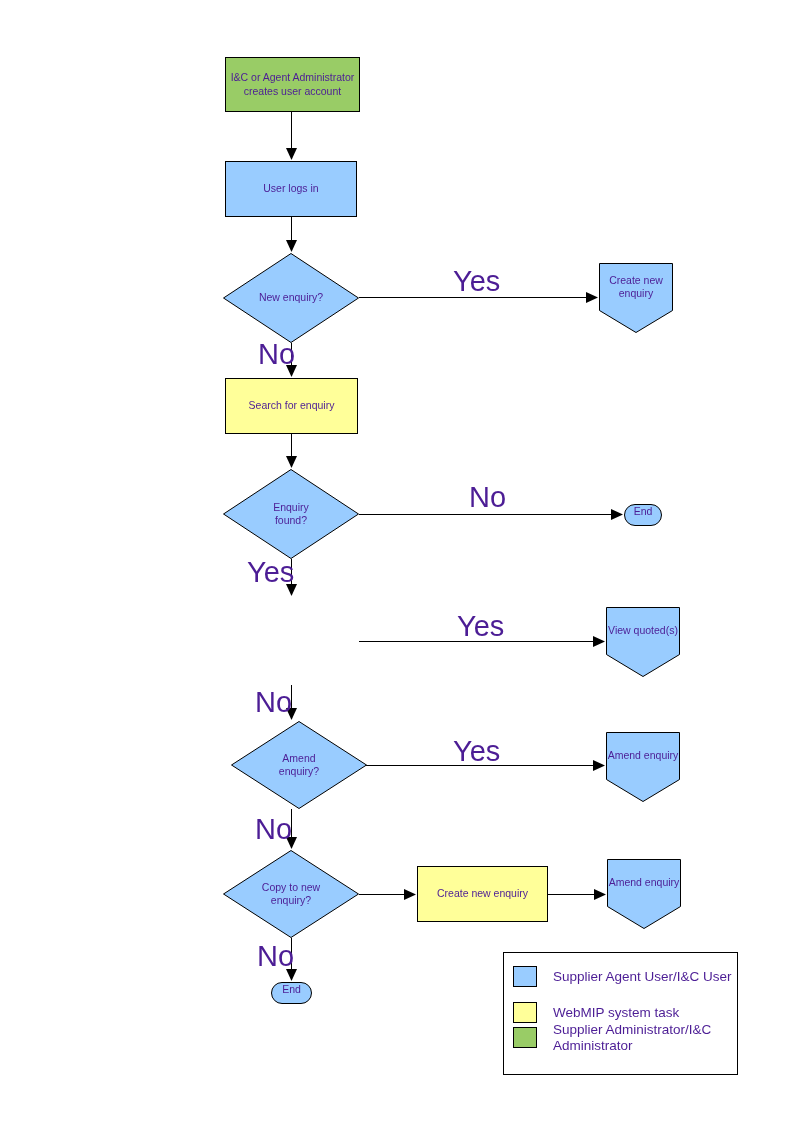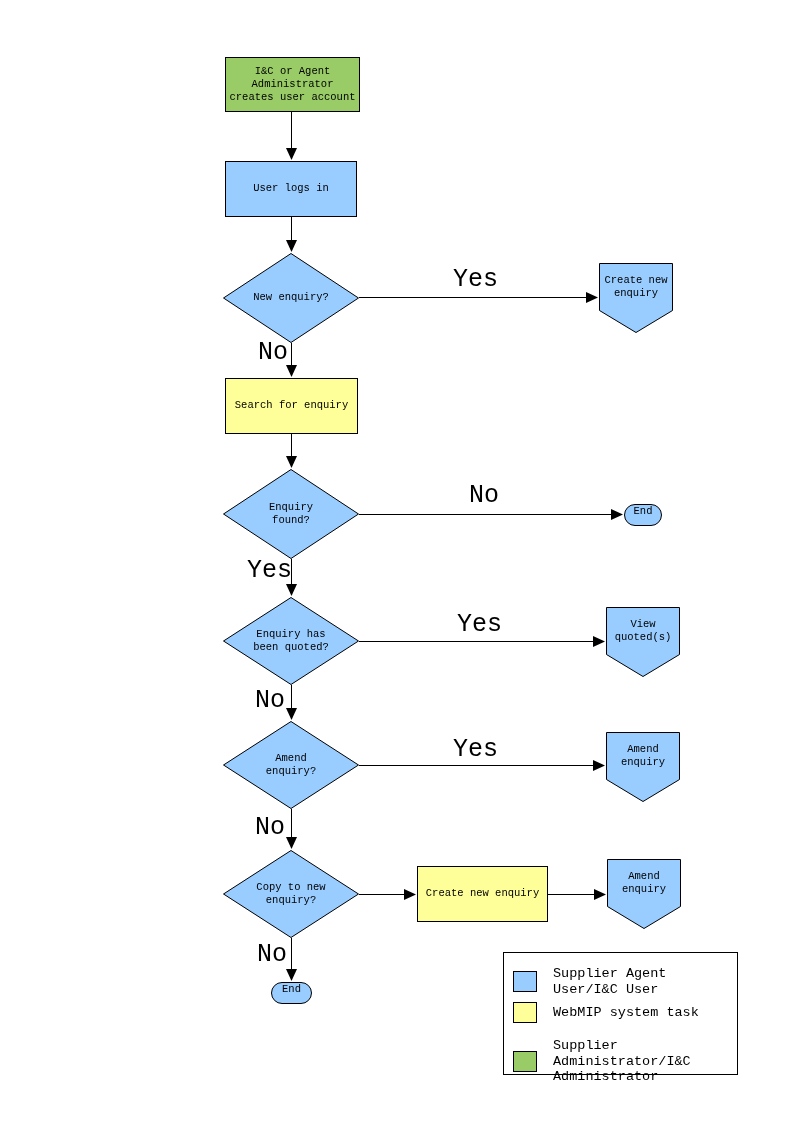--- a/index.html
+++ b/index.html
@@ -1,22 +1,22 @@
 <!DOCTYPE html>
 <html><head>
 <meta charset="utf-8">
 <style>
   html, body { margin: 0; padding: 0; background: #ffffff; }
   .page {
     position: relative;
     width: 794px;
     height: 1123px;
     background: #ffffff;
-    font-family: Liberation Mono, monospace;
-    color: #000000;
+    font-family: Liberation Sans, sans-serif;
+    color: #4c1d95;
     overflow: hidden;
   }
   .connector-layer {
     position: absolute;
     left: 0; top: 0;
     width: 794px; height: 1123px;
     pointer-events: none;
   }
   .connector-layer line { stroke: #000; stroke-width: 1; shape-rendering: crispEdges; }
   .connector-layer polygon { fill: #000; stroke: none; }
@@ -52,21 +52,21 @@
     box-sizing: border-box;
     border: 1px solid #000;
     border-radius: 11px;
     display: flex;
     justify-content: center;
     font-size: 10.5px;
   }
 
   .edge-label {
     position: absolute;
-    font-size: 25px;
+    font-size: 29px;
     line-height: 1;
     white-space: nowrap;
   }
 
   .legend {
     position: absolute;
     left: 503px; top: 952px;
     width: 235px; height: 123px;
     box-sizing: border-box;
     border: 1px solid #000;
@@ -188,36 +188,29 @@
       <polygon points="68,0.5 135.5,45 68,89.5 0.5,45" stroke="#000" stroke-width="1" fill="#99CCFF"></polygon>
     </svg>
     <div class="node-label">Enquiry
 found?</div>
   </div>
 
   <div class="node terminator" style="left: 624px; top: 504px; width: 38px; height: 22px; background-color: rgb(153, 204, 255);">
     <span>End</span>
   </div>
 
-  <div class="node diamond" style="left:223px;top:597px;width:136px;height:88px">
-    <svg viewBox="0 0 136 88" preserveAspectRatio="none">
-      <polygon points="68,0.5 135.5,44 68,87.5 0.5,44" stroke="#000" stroke-width="1" fill="#99CCFF"></polygon>
-    </svg>
-    <div class="node-label">Enquiry has
-been quoted?</div>
-  </div>
 
   <div class="node pentagon" style="left:606px;top:607px;width:74px;height:70px">
     <svg viewBox="0 0 74 70" preserveAspectRatio="none">
       <polygon points="0.5,0.5 73.5,0.5 73.5,47.5 37,69.5 0.5,47.5" stroke="#000" stroke-width="1" fill="#99CCFF"></polygon>
     </svg>
     <div class="node-label">View quoted(s)</div>
   </div>
 
-  <div class="node diamond" style="left:223px;top:721px;width:136px;height:88px">
+  <div class="node diamond" style="left:231px;top:721px;width:136px;height:88px">
     <svg viewBox="0 0 136 88" preserveAspectRatio="none">
       <polygon points="68,0.5 135.5,44 68,87.5 0.5,44" stroke="#000" stroke-width="1" fill="#99CCFF"></polygon>
     </svg>
     <div class="node-label">Amend
 enquiry?</div>
   </div>
 
   <div class="node pentagon" style="left:606px;top:732px;width:74px;height:70px">
     <svg viewBox="0 0 74 70" preserveAspectRatio="none">
       <polygon points="0.5,0.5 73.5,0.5 73.5,47.5 37,69.5 0.5,47.5" stroke="#000" stroke-width="1" fill="#99CCFF"></polygon>
@@ -260,20 +253,20 @@
 
   <div class="legend">
     <div class="legend-item" style="top:49px">
       <div class="legend-swatch" style="background-color: rgb(255, 255, 153);"></div>
       <div class="legend-label">WebMIP system task</div>
     </div>
     <div class="legend-item" style="top:13px">
       <div class="legend-swatch" style="background-color: rgb(153, 204, 255);"></div>
       <div class="legend-label">Supplier Agent User/I&amp;C User</div>
     </div>
-    <div class="legend-item" style="top:85px">
+    <div class="legend-item" style="top:69px">
       <div class="legend-swatch" style="background-color: rgb(153, 204, 102);"></div>
       <div class="legend-label">Supplier Administrator/I&amp;C
 Administrator</div>
     </div>
   </div>
 
 </div>
 
 </body></html>

